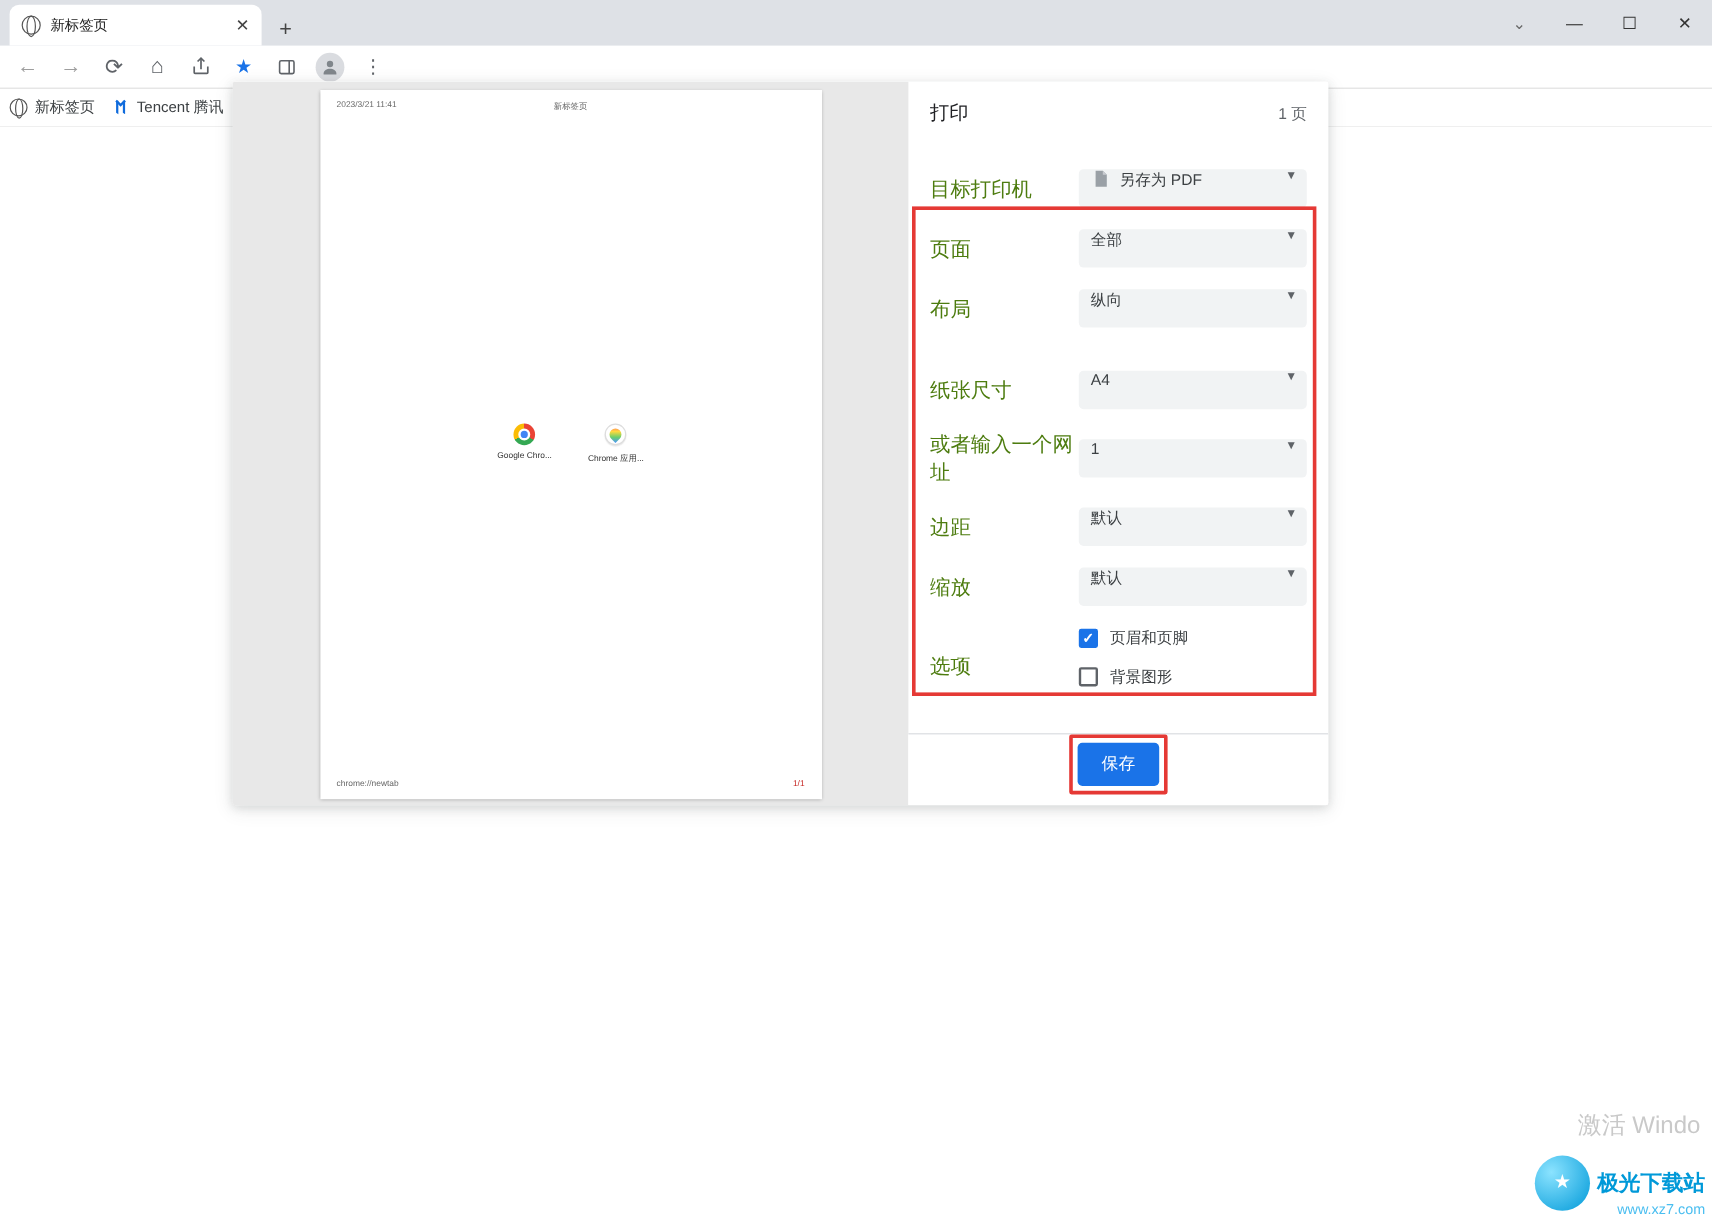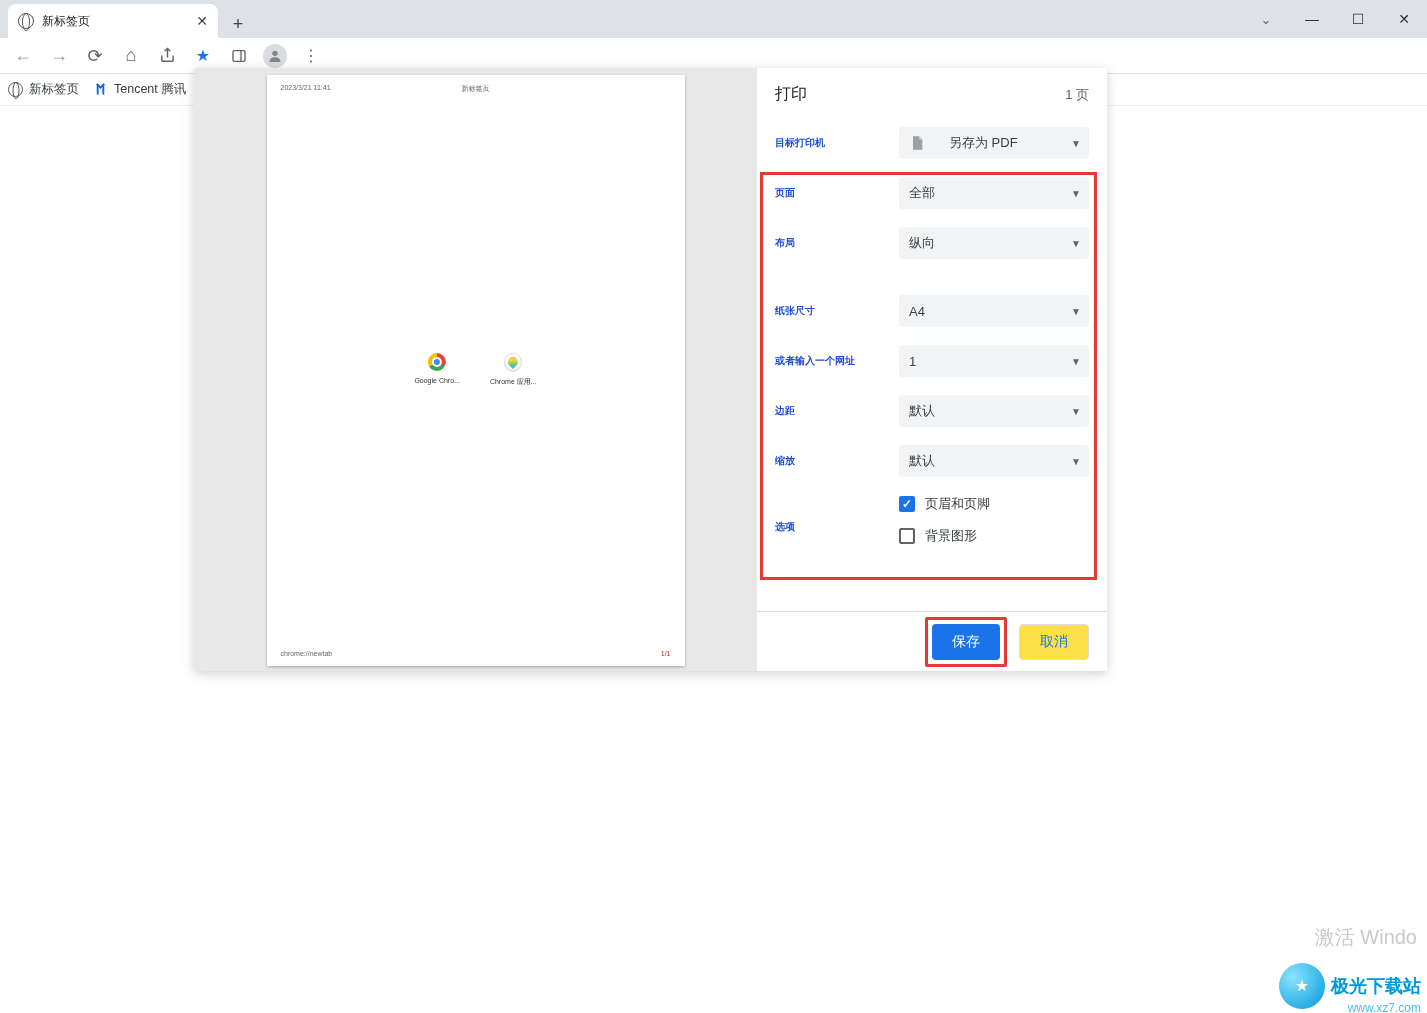--- a/index.html
+++ b/index.html
@@ -54,40 +54,40 @@
   .hue-ico { background: #fff; border: 1px solid #ddd; box-shadow: 0 1px 1px rgba(0,0,0,.1); }
   .hue-ico::after { content: ""; position: absolute; inset: 3px; border-radius: 50% 50% 0 50%; transform: rotate(45deg); background: linear-gradient(135deg,#ff6b6b,#ffd93d,#6bcf6b,#4d96ff); }
   .pv-ftr-l { position: absolute; left: 14px; bottom: 9px; font-size: 7px; color: #666; }
   .pv-ftr-r { position: absolute; right: 14px; bottom: 9px; font-size: 7px; color: #c5221f; }
 
   
   .settings-pane { flex: 1; display: flex; flex-direction: column; position: relative; }
   .settings-scroll { flex: 1; overflow-y: auto; padding: 16px 18px 0 18px; scrollbar-width: thin; }
   .settings-scroll::-webkit-scrollbar { width: 10px; }
   .settings-scroll::-webkit-scrollbar-thumb { background: #ccc; border-radius: 5px; }
-  .settings-header { display: flex; justify-content: space-between; align-items: center; font-size: 16px; color: #202124; margin-bottom: 22px; }
+  .settings-header { display: flex; justify-content: space-between; align-items: center; font-size: 16px; color: #202124; margin-bottom: 36px; }
   .page-count { font-size: 13px; color: #5f6368; }
   .setting-row { display: flex; align-items: center; margin-bottom: 18px; }
-  .setting-label { width: 124px; font-size: 10px; color: #1d4ed8; font-weight: bold; }
+  .setting-label { width: 124px; font-size: 17px; color: #4d7c0f; }
   .setting-control { flex: 1; }
-  .select { width: 100%; height: 32px; background: #f1f3f4; border: none; border-radius: 4px; display: flex; align-items: center; padding: 0 10px; font-size: 13px; color: #3c4043; position: relative; cursor: pointer; gap: 16px; }
+  .select { width: 100%; height: 32px; background: #f1f3f4; border: none; border-radius: 4px; display: flex; padding: 0 10px; font-size: 13px; color: #3c4043; position: relative; cursor: pointer; }
   .select .arrow { position: absolute; right: 8px; font-size: 10px; color: #5f6368; }
   .pdf-icon { width: 16px; height: 16px; margin-right: 8px; }
   .more-settings { display: flex; justify-content: space-between; align-items: center; padding: 8px 0 22px 0; font-size: 13px; color: #3c4043; cursor: pointer; }
   .more-settings .chev-up { font-size: 12px; color: #5f6368; }
   .checkbox-row { display: flex; align-items: center; gap: 10px; font-size: 13px; color: #3c4043; margin-bottom: 14px; }
   .cb { width: 16px; height: 16px; border: 2px solid #5f6368; border-radius: 2px; display: inline-flex; align-items: center; justify-content: center; cursor: pointer; }
   .cb.checked { background: #1a73e8; border-color: #1a73e8; color: #fff; font-size: 12px; font-weight: bold; }
   .option-block .setting-label { padding-top: 0; }
   .option-col { flex: 1; }
 
   .red-highlight-1 { position: absolute; left: 566px; top: 104px; width: 337px; height: 408px; border: 3px solid #e53935; pointer-events: none; }
 
   
-  .dialog-footer { height: 60px; border-top: 1px solid #dadce0; display: flex; align-items: center; justify-content: flex-end; padding: 0 18px; gap: 12px; background: #fff; }
+  .dialog-footer { height: 60px; border-top: 1px solid #dadce0; display: flex; align-items: center; padding: 0 18px; gap: 12px; background: #fff; flex-direction: column; }
   .btn { height: 36px; padding: 0 20px; border-radius: 4px; font-size: 14px; cursor: pointer; display: flex; align-items: center; justify-content: center; }
   .btn-primary { background: #1a73e8; color: #fff; border: none; }
   .btn-secondary { background: #fde047; color: #1a73e8; border: 1px solid #dadce0; }
   .red-highlight-save { border: 3px solid #e53935; padding: 4px; border-radius: 2px; }
 
   
   .activate { position: absolute; right: 10px; bottom: 62px; font-size: 20px; color: #c9c9c9; }
   .watermark-logo { position: absolute; right: 0; bottom: 0; width: 148px; height: 54px; display: flex; align-items: center; gap: 6px; }
   .wm-burst { width: 46px; height: 46px; border-radius: 50%; background: radial-gradient(circle at 30% 30%, #8be3ff, #0099d8); position: relative; }
   .wm-burst::after { content: "★"; position: absolute; left: 50%; top: 50%; transform: translate(-50%,-55%); color: #fff; font-size: 16px; }

